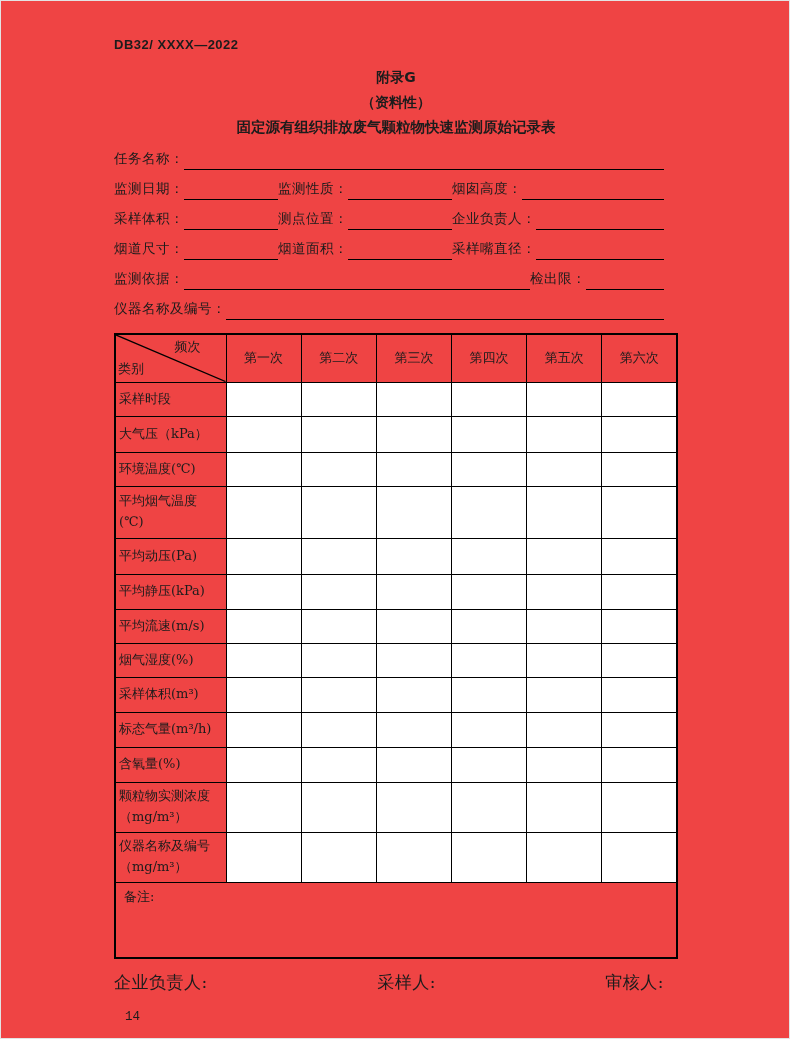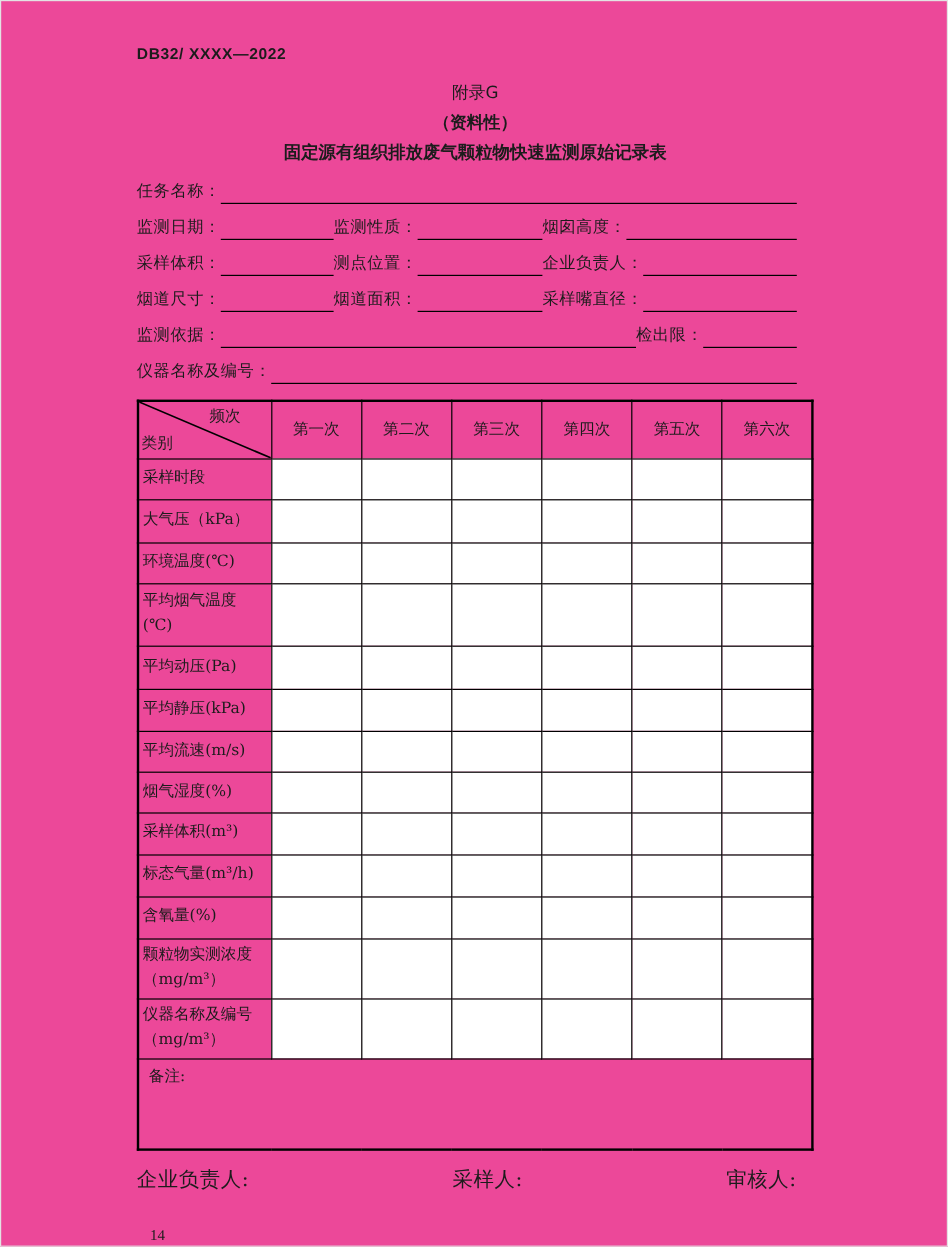--- a/index.html
+++ b/index.html
@@ -1,34 +1,34 @@
 <!DOCTYPE html>
 <html><head>
 <meta charset="utf-8">
 <style>
   * { margin:0; padding:0; box-sizing:border-box; }
   html,body { background:#f2f2f2; }
   .page {
     position:relative;
     width:790px; height:1039px;
-    background:#ec4899;
+    background:#ef4444;
     border:1px solid #e3e3e3;
     font-family:"DejaVu Serif","Liberation Serif",serif;
     color:#1c1c1c;
     overflow:hidden;
   }
   .content { position:absolute; left:113px; top:0; width:564px; }
 
   .doc-number {
     margin-top:36px;
     font-family:"Liberation Sans","DejaVu Sans",sans-serif;
     font-weight:bold; font-size:13px; letter-spacing:0.5px;
   }
 
-  .h-appendix   { margin-top:17px; text-align:center; font-weight:normal; font-size:14px; font-family:"DejaVu Sans","Liberation Sans",sans-serif; }
+  .h-appendix   { margin-top:17px; text-align:center; font-weight:bold; font-size:14px; font-family:"DejaVu Sans","Liberation Sans",sans-serif; }
   .h-informative{ margin-top:7px;  text-align:center; font-weight:bold; font-size:14px; font-family:"DejaVu Sans","Liberation Sans",sans-serif; }
   .h-title      { margin-top:6px;  text-align:center; font-weight:bold; font-size:14.5px; font-family:"DejaVu Sans","Liberation Sans",sans-serif; }
 
   .form { margin-top:13px; padding-right:14px; }
   .frow { display:flex; align-items:flex-start; height:30px; font-size:13.5px; }
   .flabel { white-space:nowrap; letter-spacing:0.5px; padding-bottom:1px; }
   .fline { display:inline-block; border-bottom:1px solid #000; height:20px; }
   .flex1 { flex:1 1 auto; }
   .w94  { width:94px; }
   .w104 { width:104px; }
@@ -53,21 +53,21 @@
   .corner-tr { position:absolute; top:3px; right:25px; font-size:13px; }
   .corner-bl { position:absolute; bottom:4px; left:2px; font-size:13px; }
 
   td.remark { height:76px; vertical-align:top; text-align:left; padding:5px 8px; }
 
   .footer {
     margin-top:12px; padding-right:14px;
     display:flex; justify-content:space-between;
     font-size:17px; letter-spacing:0.5px;
   }
-  .page-number { margin-top:28px; margin-left:11px; font-size:12.5px; font-family:Liberation Serif, serif; }
+  .page-number { margin-top:16px; margin-left:11px; font-size:12.5px; font-family:Liberation Mono, monospace; }
 </style>
 </head>
 <body>
 
 <div class="page">
   <div class="content">
 
     <div class="doc-number">DB32/ XXXX—2022</div>
 
     <div class="h-appendix">附录G</div>

